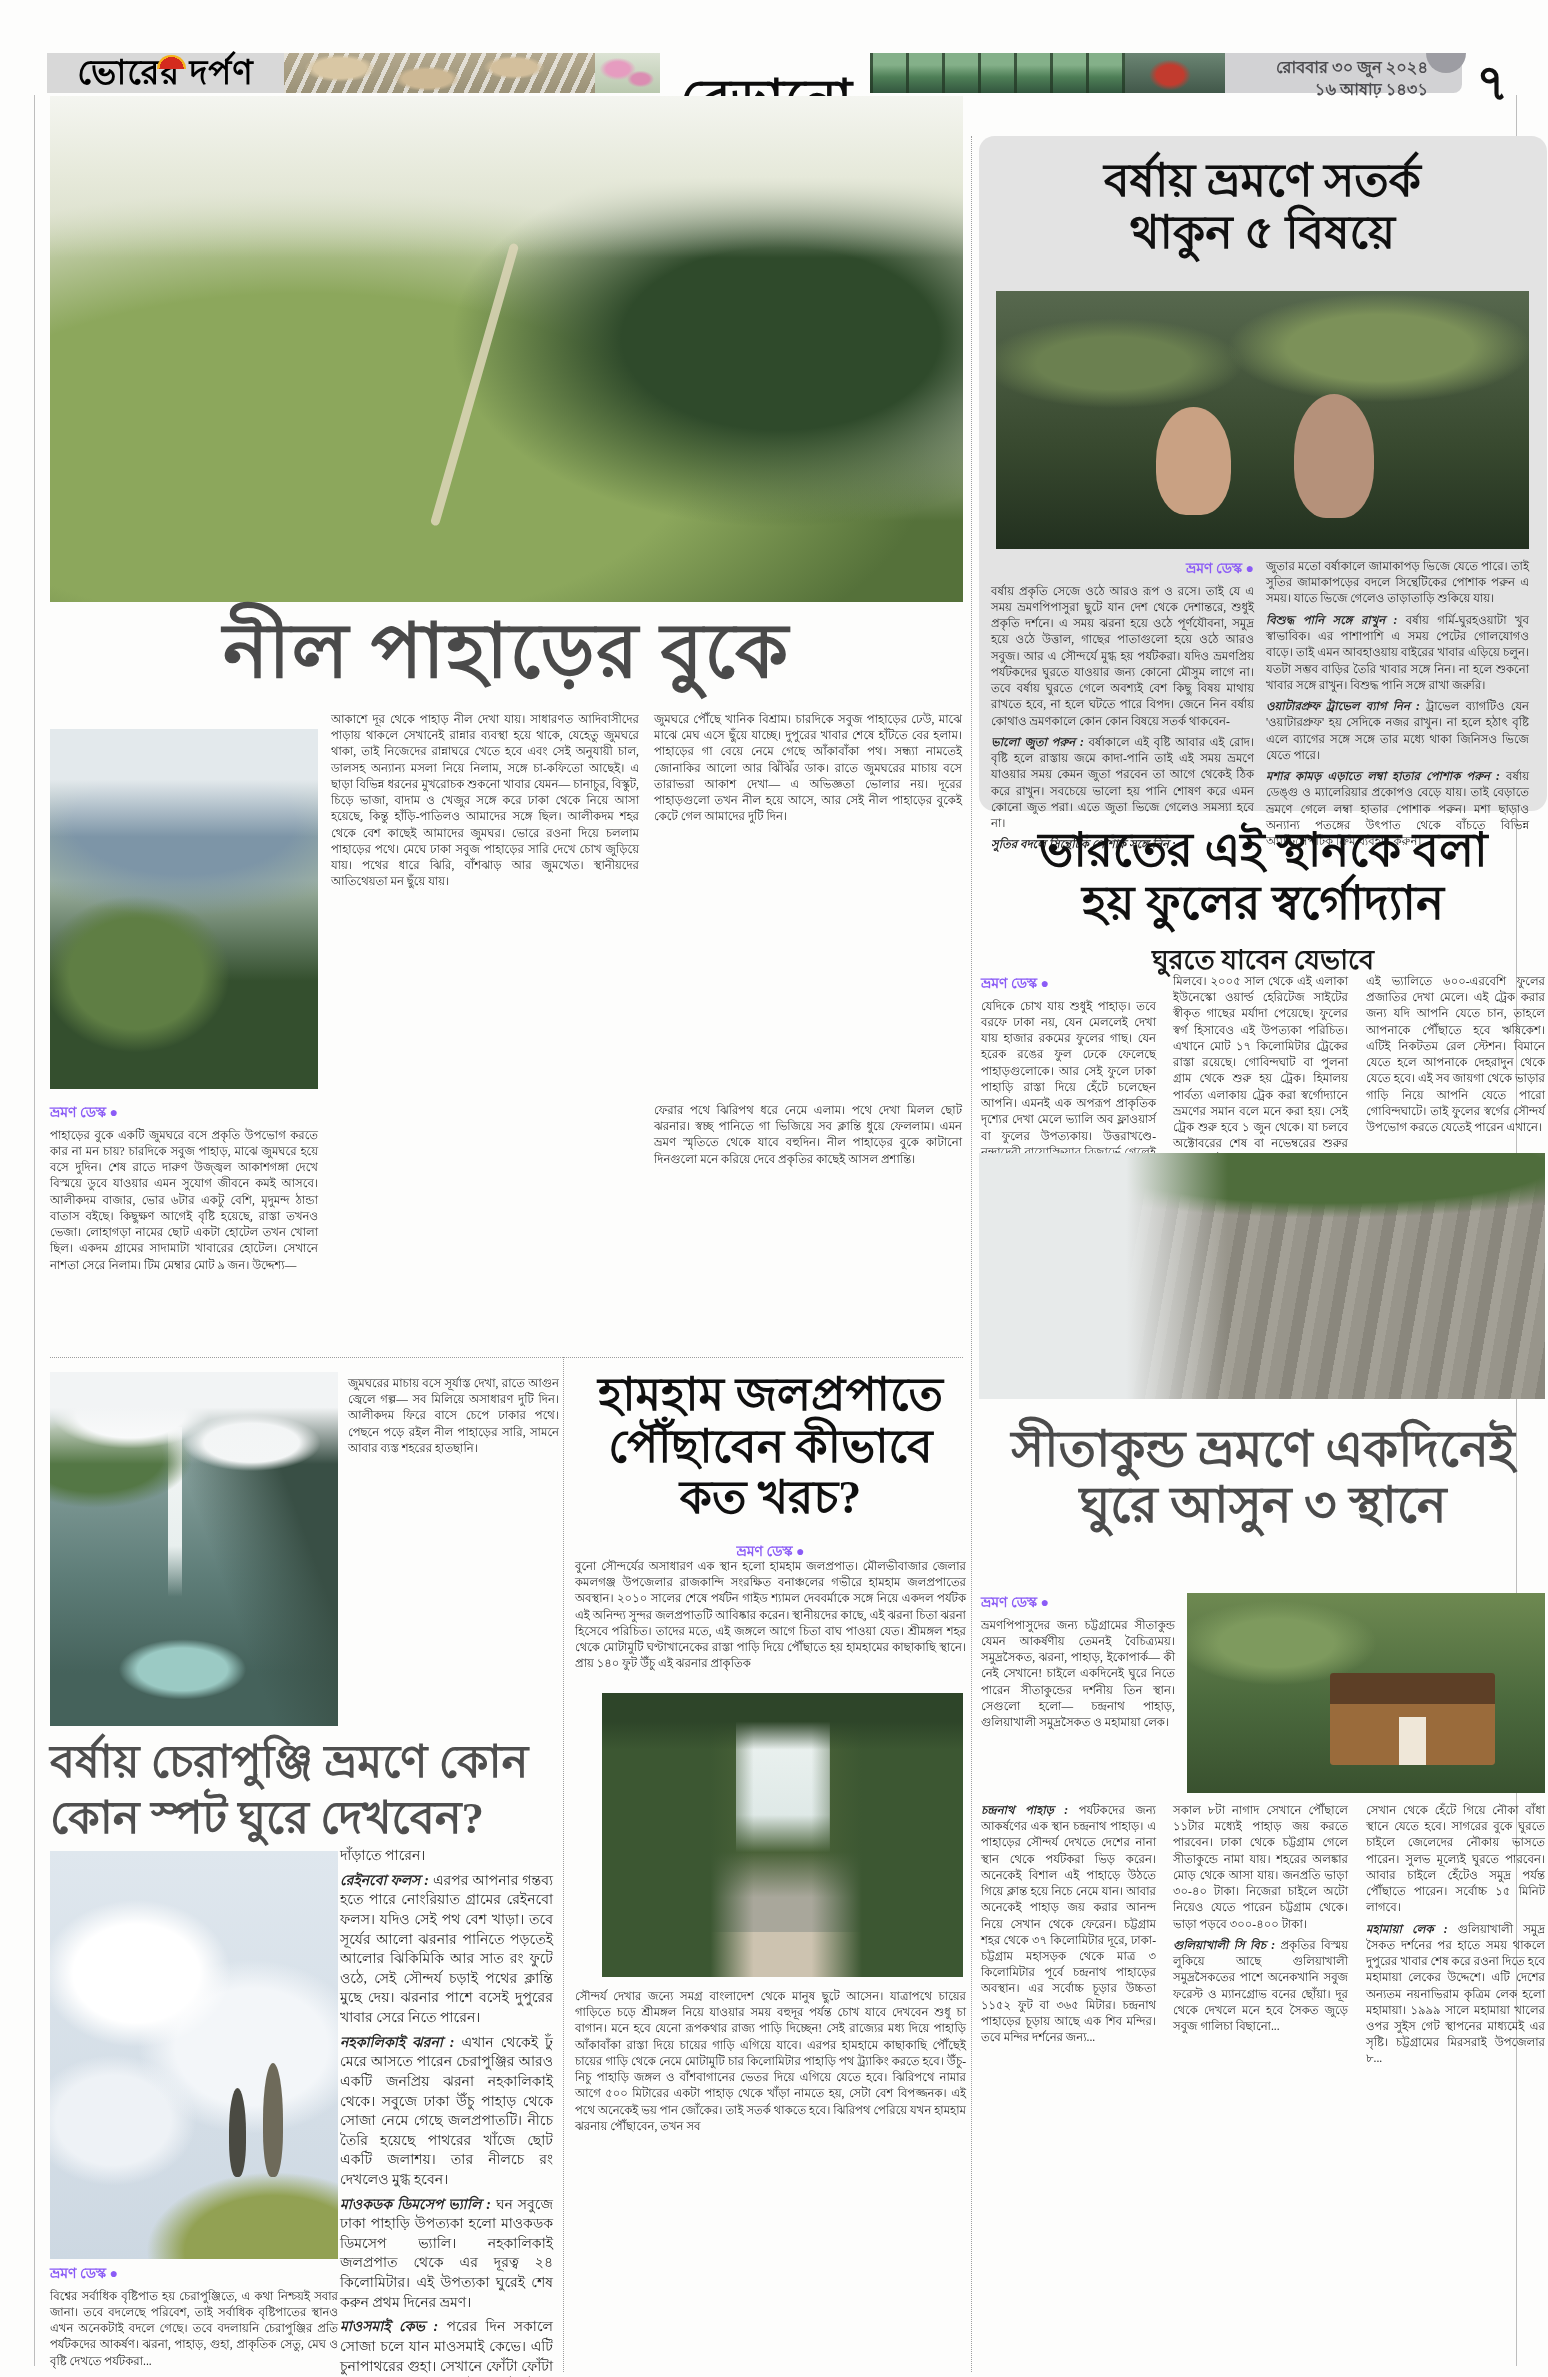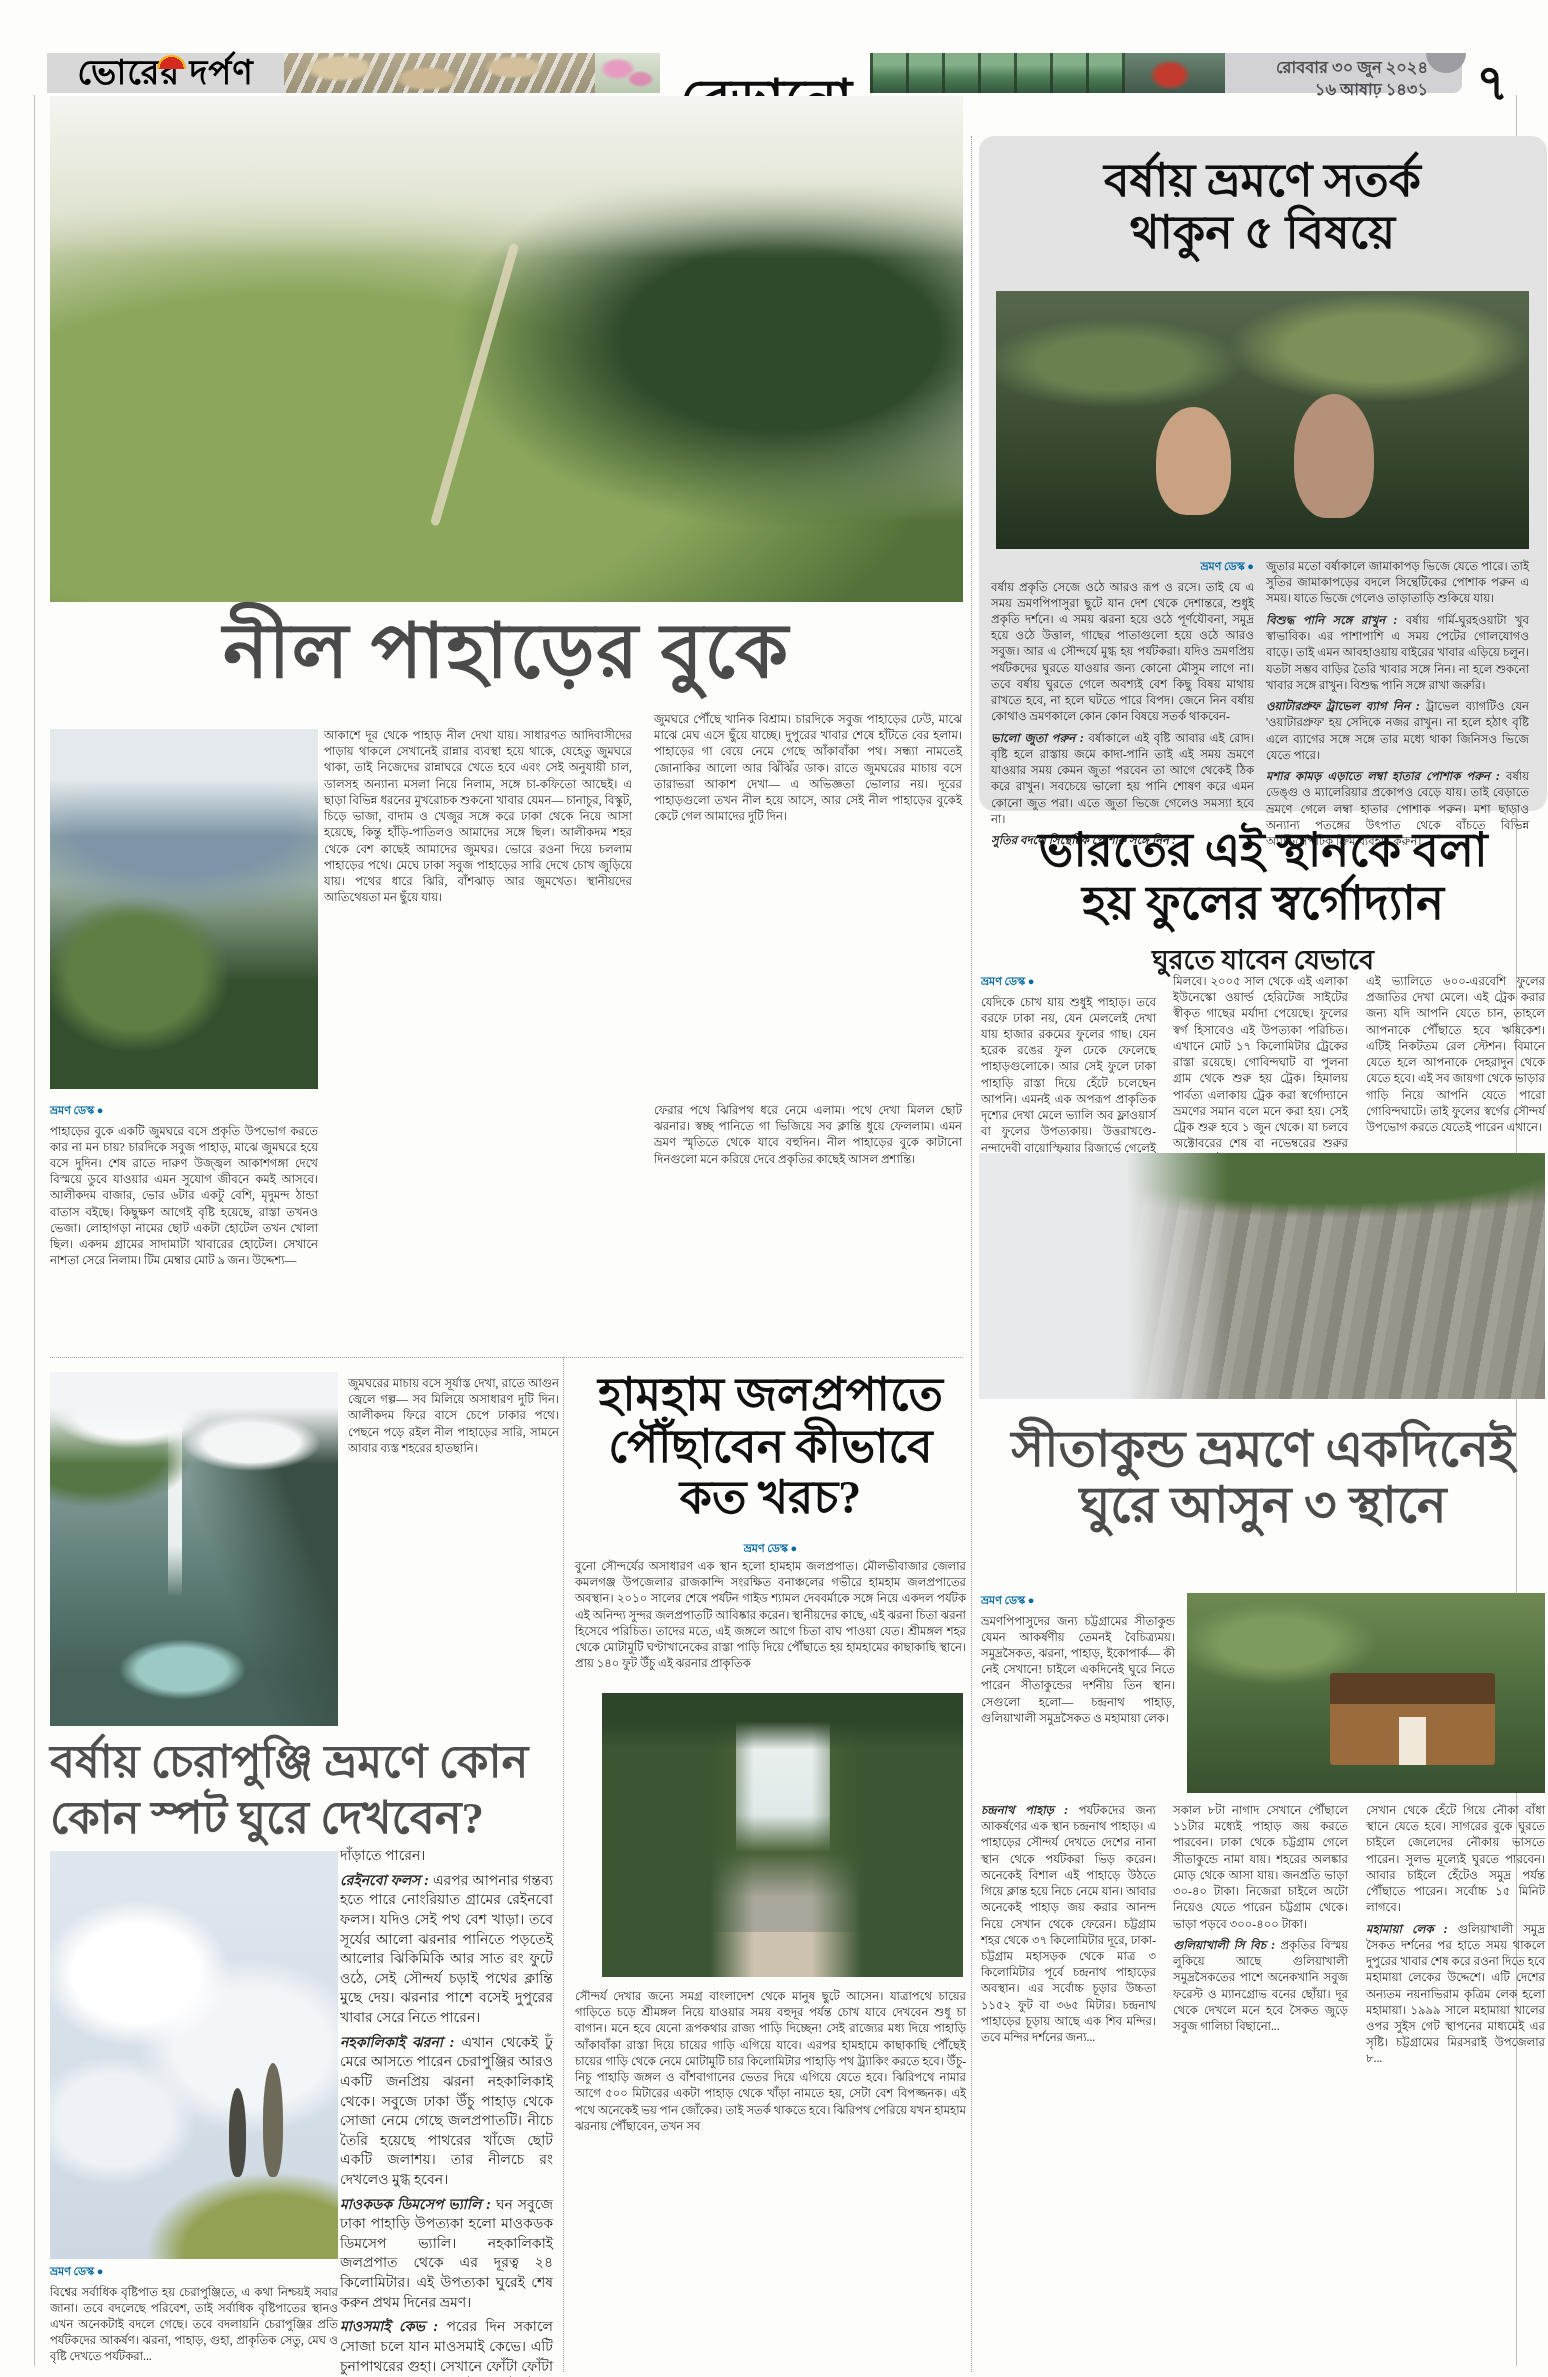--- a/index.html
+++ b/index.html
@@ -21,21 +21,21 @@
   .pagenum{font-size:50px;font-weight:bold;color:#111;line-height:1;}
   
   .hl{font-weight:bold;line-height:1.12;}
   .hl-main{font-size:76px;color:#4a4a4a;text-align:center;letter-spacing:1.7px;}
   .hl-box{font-size:46px;color:#101010;text-align:center;}
   .hl-flower{font-size:47px;color:#101010;text-align:center;}
   .hl-ham{font-size:46px;color:#101010;text-align:center;}
   .hl-sita{font-size:50px;color:#4c4c4c;text-align:center;}
   .hl-chera{font-size:45px;color:#4f4f4f;text-align:left;line-height:1.25;}
   .subhl{font-size:27px;font-weight:bold;color:#1a1a1a;text-align:center;}
-  .byline{font-size:11px;font-weight:bold;color:#0369a1;font-family:Liberation Serif, serif;}
+  .byline{font-size:14px;font-weight:bold;color:#8b5cf6;font-family:Liberation Serif, serif;}
   .col{font-size:11.6px;line-height:1.4;text-align:justify;color:#262626;}
   .col p{margin:0 0 5.2px 0;}
   .lead{font-weight:bold;font-style:italic;}
   
   .ph{background-color:#cfd5c2;overflow:hidden;}
   .ph-main{background:
      linear-gradient(180deg,#f4f5f0 0%,#e6e9da 16%,rgba(230,233,218,0) 32%),
      radial-gradient(58% 60% at 80% 48%, #2f4a2b 0 30%, rgba(47,74,43,0) 62%),
      radial-gradient(95% 75% at 28% 72%, #8ca75c 0 44%, rgba(140,167,92,0) 72%),
      linear-gradient(0deg,#55713a 0 16%, rgba(85,113,58,0) 40%),#d7dcc6;}
@@ -131,21 +131,21 @@
   <div class="abs notch" style="left:1426px;top:53px;"></div>
   <div class="abs pagenum" style="left:1476px;top:58px;">৭</div>
 
   <div class="abs ph ph-main" style="left:50px;top:96px;width:913px;height:506px;">
     <div class="abs trail" style="left:46%;top:28%;"></div>
   </div>
   <div class="abs hl hl-main" style="left:50px;top:609px;width:913px;">
     <span>নীল পাহাড়ের বুকে</span>
   </div>
 
-  <div class="abs col" style="left:324px;top:712px;width:308px;height:380px;margin-top:16px;">
+  <div class="abs col" style="left:331px;top:712px;width:308px;height:380px;">
     <p>আকাশে দূর থেকে পাহাড় নীল দেখা যায়। সাধারণত আদিবাসীদের পাড়ায় থাকলে সেখানেই রান্নার ব্যবস্থা হয়ে থাকে, যেহেতু জুমঘরে থাকা, তাই নিজেদের রান্নাঘরে খেতে হবে এবং সেই অনুযায়ী চাল, ডালসহ অন্যান্য মসলা নিয়ে নিলাম, সঙ্গে চা-কফিতো আছেই। এ ছাড়া বিভিন্ন ধরনের মুখরোচক শুকনো খাবার যেমন— চানাচুর, বিস্কুট, চিড়ে ভাজা, বাদাম ও খেজুর সঙ্গে করে ঢাকা থেকে নিয়ে আসা হয়েছে, কিন্তু হাঁড়ি-পাতিলও আমাদের সঙ্গে ছিল। আলীকদম শহর থেকে বেশ কাছেই আমাদের জুমঘর। ভোরে রওনা দিয়ে চললাম পাহাড়ের পথে। মেঘে ঢাকা সবুজ পাহাড়ের সারি দেখে চোখ জুড়িয়ে যায়। পথের ধারে ঝিরি, বাঁশঝাড় আর জুমখেত। স্থানীয়দের আতিথেয়তা মন ছুঁয়ে যায়।</p>
   </div>
   <div class="abs col" style="left:654px;top:712px;width:308px;height:380px;">
     <p>জুমঘরে পৌঁছে খানিক বিশ্রাম। চারদিকে সবুজ পাহাড়ের ঢেউ, মাঝে মাঝে মেঘ এসে ছুঁয়ে যাচ্ছে। দুপুরের খাবার শেষে হাঁটতে বের হলাম। পাহাড়ের গা বেয়ে নেমে গেছে আঁকাবাঁকা পথ। সন্ধ্যা নামতেই জোনাকির আলো আর ঝিঁঝিঁর ডাক। রাতে জুমঘরের মাচায় বসে তারাভরা আকাশ দেখা— এ অভিজ্ঞতা ভোলার নয়। দূরের পাহাড়গুলো তখন নীল হয়ে আসে, আর সেই নীল পাহাড়ের বুকেই কেটে গেল আমাদের দুটি দিন।</p>
   </div>
   <div class="abs ph ph-portrait" style="left:50px;top:729px;width:268px;height:360px;"></div>
 
   <div class="abs col" style="left:50px;top:1103px;width:268px;height:246px;">
     <p class="byline">ভ্রমণ ডেস্ক ●</p>
     <p>পাহাড়ের বুকে একটি জুমঘরে বসে প্রকৃতি উপভোগ করতে কার না মন চায়? চারদিকে সবুজ পাহাড়, মাঝে জুমঘরে হয়ে বসে দুদিন। শেষ রাতে দারুণ উজ্জ্বল আকাশগঙ্গা দেখে বিস্ময়ে ডুবে যাওয়ার এমন সুযোগ জীবনে কমই আসবে। আলীকদম বাজার, ভোর ৬টার একটু বেশি, মৃদুমন্দ ঠান্ডা বাতাস বইছে। কিছুক্ষণ আগেই বৃষ্টি হয়েছে, রাস্তা তখনও ভেজা। লোহাগড়া নামের ছোট একটা হোটেল তখন খোলা ছিল। একদম গ্রামের সাদামাটা খাবারের হোটেল। সেখানে নাশতা সেরে নিলাম। টিম মেম্বার মোট ৯ জন। উদ্দেশ্য—</p>

